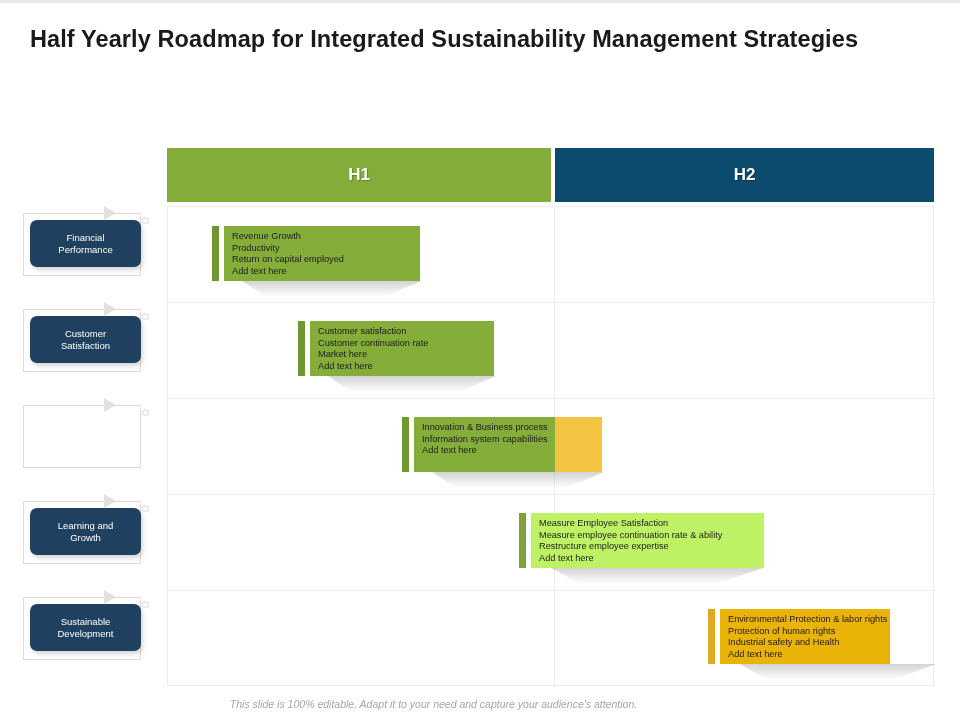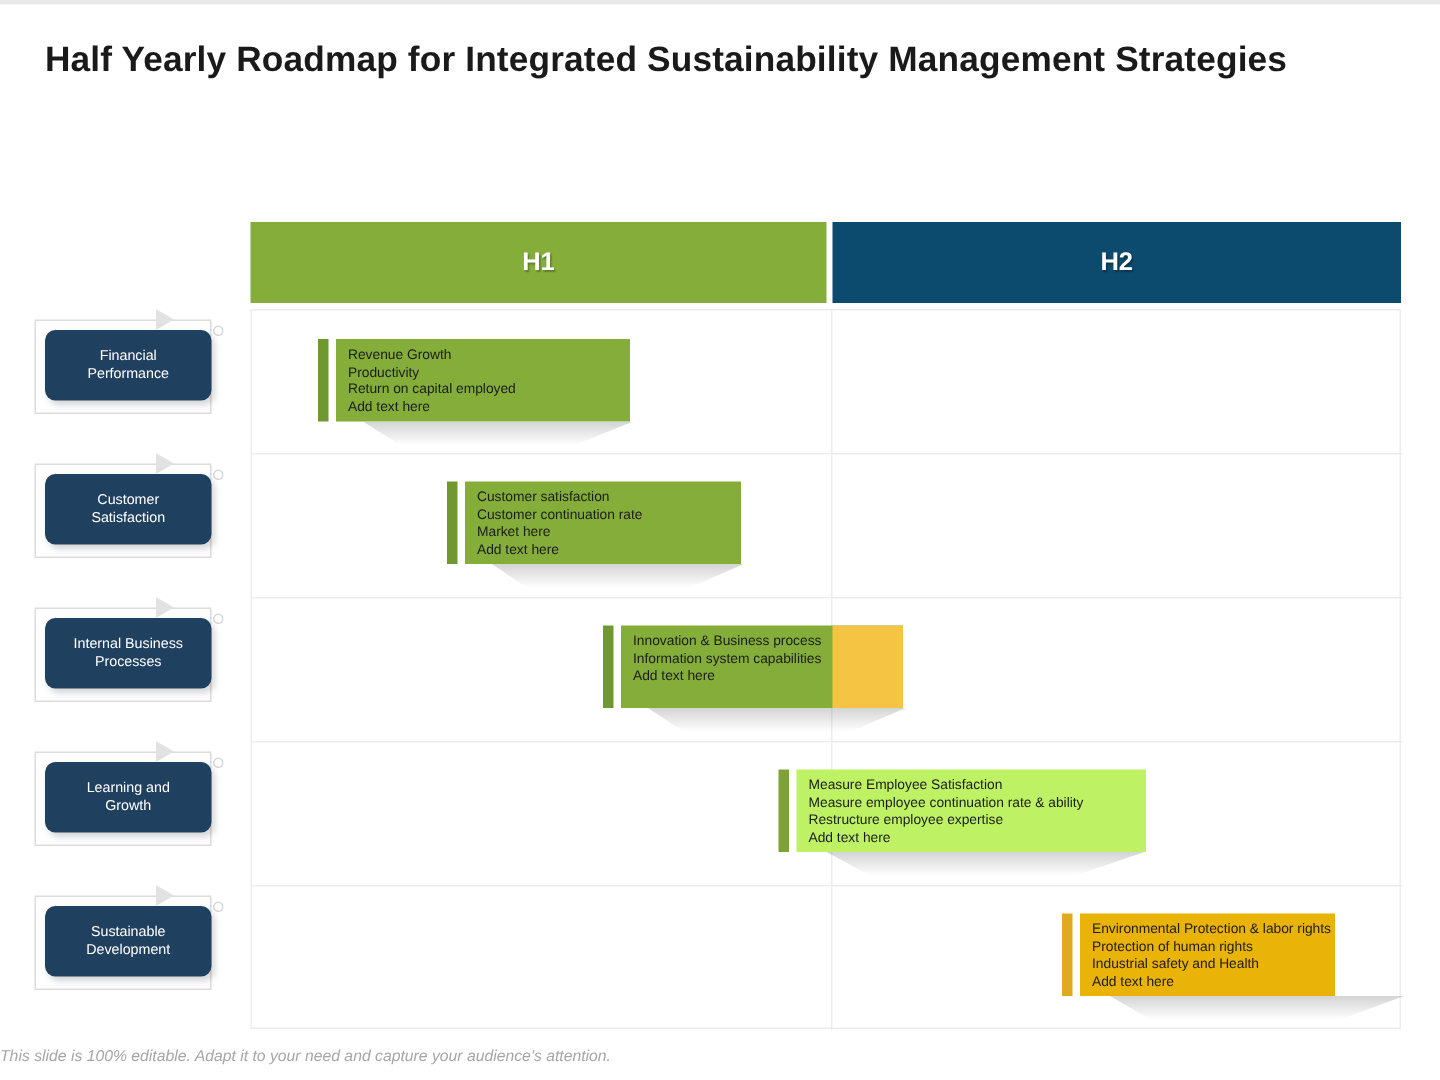--- a/index.html
+++ b/index.html
@@ -190,20 +190,21 @@
     background: linear-gradient(to bottom, rgba(0,0,0,0.17), rgba(0,0,0,0));
     clip-path: polygon(0 0, 100% 0, 78% 100%, 14% 100%);
   }
 
   
   .footer-note {
     position: absolute;
     left: 0;
     top: 698px;
     width: 867px;
+    text-align: center;
     font-size: 10.5px;
     font-style: italic;
     color: #a6a6a6;
   }
 </style>
 </head>
 <body>
 
 <div class="top-rule"></div>
 
@@ -222,21 +223,20 @@
     <div class="side-frame"></div>
     <div class="side-arrow"></div>
     <div class="side-dot"></div>
     <div class="side-box">Customer Satisfaction</div>
   </div>
 
   <div class="side-item" style="top:192px;">
     <div class="side-frame"></div>
     <div class="side-arrow"></div>
     <div class="side-dot"></div>
-    <div class="side-box">Internal Business Processes</div>
   </div>
 
   <div class="side-item" style="top:288px;">
     <div class="side-frame"></div>
     <div class="side-arrow"></div>
     <div class="side-dot"></div>
     <div class="side-box">Learning and Growth</div>
   </div>
 
   <div class="side-item" style="top:384px;">

